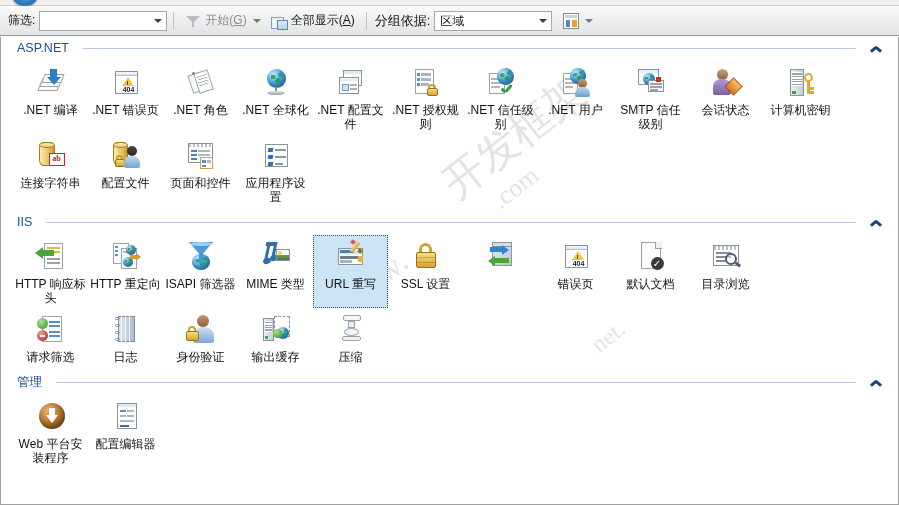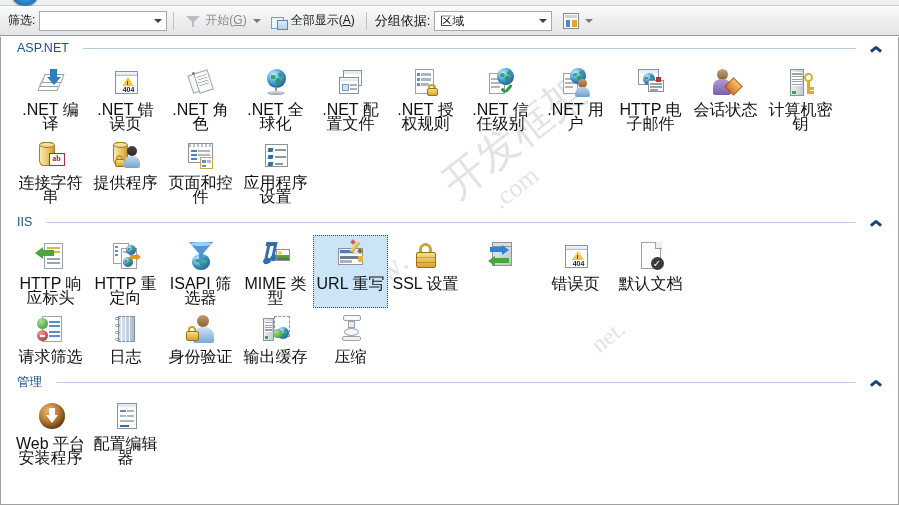--- a/index.html
+++ b/index.html
@@ -185,21 +185,21 @@
   .row { display: flex; }
   .cell {
     width: 75px;
     padding: 4px 1px 2px 1px;
     display: flex; flex-direction: column; align-items: center;
     border: 1px dotted transparent;
     cursor: default;
   }
   .cell .label {
     margin-top: 3px;
-    font-size: 16px; color: #111;
+    font-size: 12px; color: #111;
     line-height: 14px; text-align: center;
     word-break: break-all;
   }
   .cell.selected {
     background: #cbe5f7;
     border: 1px dotted #2d4f6b;
   }
 
   .icon {
     width: 34px; height: 34px; position: relative;
@@ -380,21 +380,21 @@
               <div class="icon">
                 <div class="ly" style="left: 4px; top: 3px; width: 21px; height: 16px; background: rgb(253, 253, 253); border: 1px solid rgb(139, 148, 157);"></div>
                 <div class="ly" style="left: 5px; top: 4px; width: 19px; height: 3px; background: rgb(230, 237, 243);"></div>
                 <div class="ly globe" style="left: 9px; top: 7px; width: 12px; height: 12px;"></div>
                 <div class="ly" style="left: 14px; top: 14px; width: 16px; height: 12px; background: rgb(255, 255, 255); border: 1px solid rgb(139, 148, 157);"></div>
                 <div class="ly" style="left: 16px; top: 17px; width: 12px; height: 1.8px; background: rgb(154, 163, 171);"></div>
                 <div class="ly" style="left: 16px; top: 20px; width: 12px; height: 1.8px; background: rgb(154, 163, 171);"></div>
                 <div class="ly" style="left: 16px; top: 23px; width: 8px; height: 1.8px; background: rgb(154, 163, 171);"></div>
                 <div class="ly" style="left: 22px; top: 11px; width: 5px; height: 5px; background: rgb(207, 45, 45);"></div>
               </div>
-              <div class="label">HTTP 电子邮件</div>
+              <div class="label">SMTP 信任级别</div>
             </div>
             <div class="cell">
               <div class="icon">
                 <div class="ly" style="left: 8px; top: 3px; width: 11px; height: 11px; border-radius: 50%; background: linear-gradient(rgb(202, 162, 121), rgb(141, 98, 57));"></div>
                 <div class="ly" style="left: 4px; top: 13px; width: 18px; height: 16px; border-radius: 8px 8px 2px 2px; background: linear-gradient(rgb(180, 154, 210), rgb(123, 95, 168));"></div>
                 <div class="ly" style="left: 18px; top: 14px; width: 13px; height: 13px; background: linear-gradient(rgb(247, 194, 106), rgb(216, 118, 28)); transform: rotate(45deg); border: 1px solid rgb(169, 86, 15);"></div>
               </div>
               <div class="label">会话状态</div>
             </div>
             <div class="cell">
@@ -422,21 +422,21 @@
             </div>
             <div class="cell">
               <div class="icon">
                 <div class="ly" style="left: 4px; top: 3px; width: 15px; height: 23px; border-radius: 4px / 6px; background: linear-gradient(90deg, rgb(251, 233, 180), rgb(232, 193, 100) 60%, rgb(201, 156, 51)); border: 1px solid rgb(166, 127, 32);"></div>
                 <div class="ly" style="left: 4px; top: 3px; width: 15px; height: 6px; border-radius: 50%; background: linear-gradient(rgb(253, 243, 207), rgb(231, 195, 104)); border: 1px solid rgb(166, 127, 32);"></div>
                 <div class="ly" style="left: 7px; top: 16px; width: 7px; height: 5px; border-top: 2.2px solid rgb(201, 161, 47); border-right: 2.2px solid rgb(201, 161, 47); border-left: 2.2px solid rgb(201, 161, 47); border-image: initial; border-bottom: none; border-radius: 5px 5px 0px 0px;"></div>
                 <div class="ly" style="left: 6px; top: 20px; width: 10px; height: 8px; background: linear-gradient(rgb(246, 221, 134), rgb(216, 164, 40)); border: 1px solid rgb(154, 116, 19); border-radius: 2px;"></div>
                 <div class="ly" style="left: 18px; top: 7px; width: 10px; height: 10px; border-radius: 50%; background: linear-gradient(rgb(77, 71, 66), rgb(43, 38, 35));"></div>
                 <div class="ly" style="left: 15px; top: 17px; width: 16px; height: 12px; border-radius: 7px 7px 2px 2px; background: linear-gradient(rgb(195, 219, 241), rgb(116, 164, 207));"></div>
               </div>
-              <div class="label">提供程序</div>
+              <div class="label">配置文件</div>
             </div>
             <div class="cell">
               <div class="icon">
                 <div class="ly" style="left: 4px; top: 4px; width: 25px; height: 20px; background: rgb(255, 255, 255); border: 1px solid rgb(139, 148, 157);"></div>
                 <div class="ly" style="left: 5px; top: 5px; width: 23px; height: 3px; background: repeating-linear-gradient(90deg, rgb(185, 194, 203) 0px, rgb(185, 194, 203) 2px, transparent 2px, transparent 4px);"></div>
                 <div class="ly" style="left: 7px; top: 11px; width: 6px; height: 2.2px; background: rgb(79, 127, 181);"></div>
                 <div class="ly" style="left: 14px; top: 11px; width: 12px; height: 2.2px; background: rgb(174, 182, 190);"></div>
                 <div class="ly" style="left: 7px; top: 15px; width: 6px; height: 2.2px; background: rgb(79, 127, 181);"></div>
                 <div class="ly" style="left: 14px; top: 15px; width: 12px; height: 2.2px; background: rgb(174, 182, 190);"></div>
                 <div class="ly" style="left: 7px; top: 19px; width: 6px; height: 2.2px; background: rgb(79, 127, 181);"></div>
@@ -562,20 +562,32 @@
             </div>
             <div class="cell">
               <div class="icon">
                 <div class="ly" style="left: 7px; top: 2px; width: 20px; height: 27px; background: rgb(253, 253, 253); border: 1px solid rgb(154, 163, 171);"></div>
                 <div class="ly" style="left: 21px; top: 2px; width: 7px; height: 7px; background: rgb(236, 239, 242); border-left: 1px solid rgb(154, 163, 171); border-bottom: 1px solid rgb(154, 163, 171);"></div>
                 <div class="ly" style="left: 17px; top: 17px; width: 13px; height: 13px; border-radius: 50%; background: rgb(58, 58, 58);"></div>
                 <div class="ly" style="left: 17px; top: 17px; width: 13px; height: 13px; line-height: 13px; text-align: center; color: rgb(255, 255, 255); font-size: 10px; font-family: &quot;DejaVu Sans&quot;, sans-serif;">✓</div>
               </div>
               <div class="label">默认文档</div>
             </div>
+            <div class="cell">
+              <div class="icon">
+                <div class="ly" style="left: 4px; top: 5px; width: 26px; height: 21px; background: rgb(255, 255, 255); border: 1px solid rgb(139, 148, 157);"></div>
+                <div class="ly" style="left: 5px; top: 6px; width: 24px; height: 4px; background: repeating-linear-gradient(90deg, rgb(185, 194, 203) 0px, rgb(185, 194, 203) 2px, transparent 2px, transparent 4px);"></div>
+                <div class="ly" style="left: 7px; top: 12px; width: 15px; height: 2.4px; background: rgb(132, 141, 150);"></div>
+                <div class="ly" style="left: 7px; top: 16px; width: 15px; height: 2.4px; background: rgb(132, 141, 150);"></div>
+                <div class="ly" style="left: 7px; top: 20px; width: 10px; height: 2.4px; background: rgb(132, 141, 150);"></div>
+                <div class="ly" style="left: 16px; top: 13px; width: 12px; height: 12px; border-radius: 50%; border: 2.2px solid rgb(79, 94, 108); background: rgba(255, 255, 255, 0.45);"></div>
+                <div class="ly" style="left: 26px; top: 23px; width: 6px; height: 2.6px; background: rgb(79, 94, 108); transform: rotate(40deg);"></div>
+              </div>
+              <div class="label">目录浏览</div>
+            </div>
           </div>
           <div class="row">
             <div class="cell">
               <div class="icon">
                 <div class="ly" style="left: 8px; top: 3px; width: 20px; height: 26px; background: rgb(254, 254, 254); border: 1px solid rgb(154, 163, 171);"></div>
                 <div class="ly" style="left: 15px; top: 8px; width: 11px; height: 2.2px; background: rgb(91, 143, 201);"></div>
                 <div class="ly" style="left: 15px; top: 12px; width: 11px; height: 2.2px; background: rgb(91, 143, 201);"></div>
                 <div class="ly" style="left: 15px; top: 18px; width: 11px; height: 2.2px; background: rgb(91, 143, 201);"></div>
                 <div class="ly" style="left: 15px; top: 22px; width: 11px; height: 2.2px; background: rgb(91, 143, 201);"></div>
                 <div class="ly" style="left: 3px; top: 5px; width: 11px; height: 11px; border-radius: 50%; background: radial-gradient(circle at 35% 30%, rgb(168, 229, 143), rgb(47, 143, 47));"></div>

